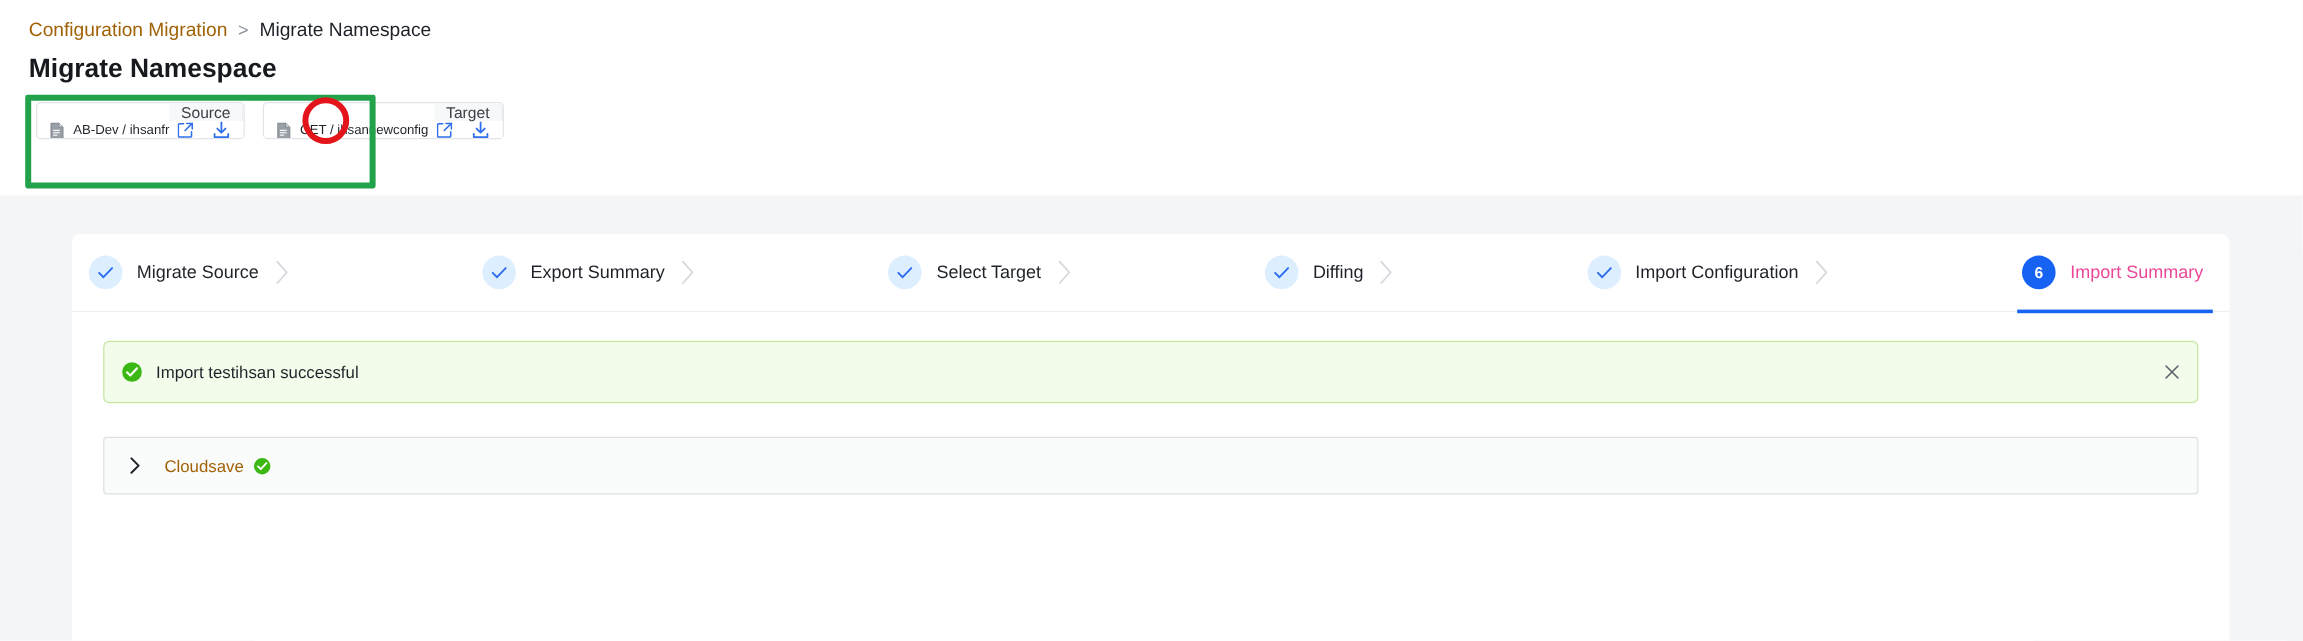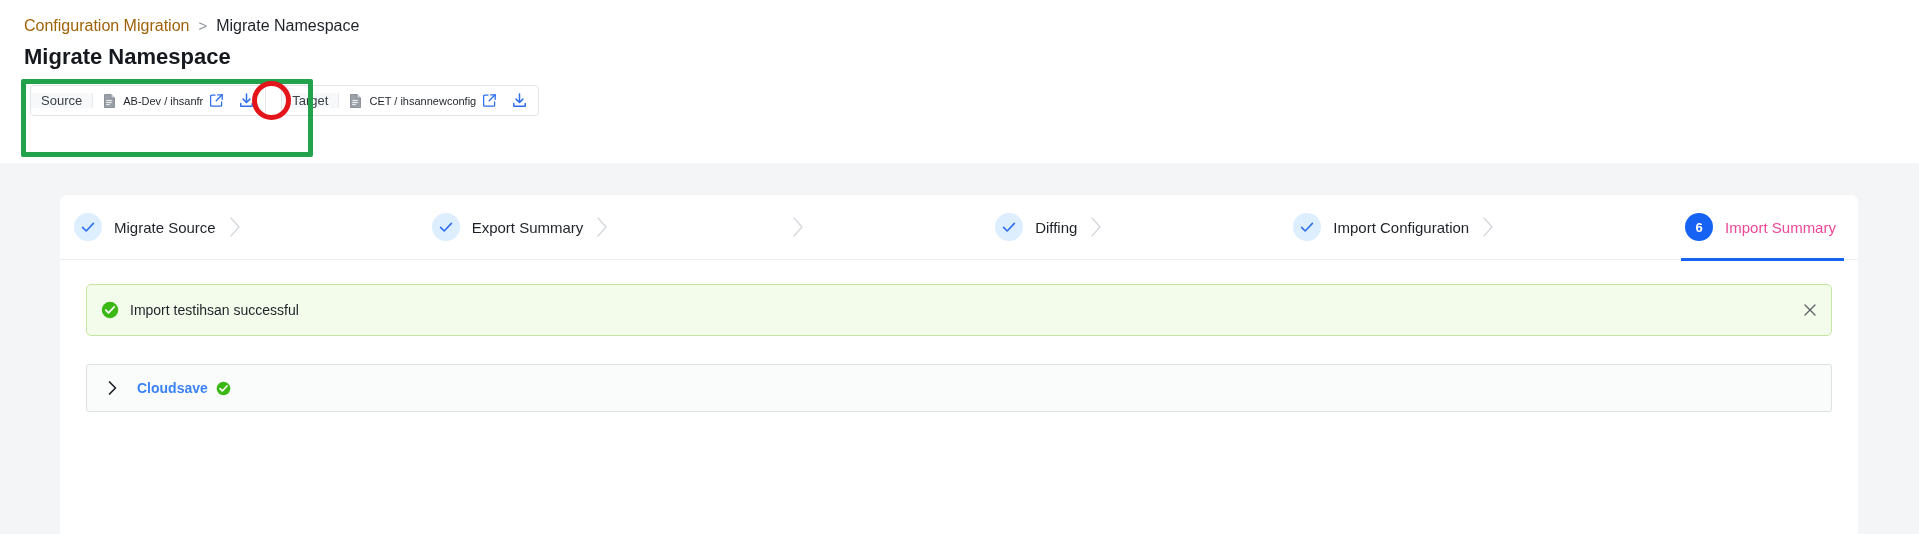--- a/index.html
+++ b/index.html
@@ -37,26 +37,27 @@
     font-size: 22px; font-weight: bold; color: #16191d;
     line-height: 28px; white-space: nowrap;
   }
 
   
   .pill-row {
     position: absolute; left: 30px; top: 85px;
     display: flex; align-items: flex-start; gap: 15px;
   }
   .pill {
-    display: flex; align-items: center;
+    display: flex; align-items: flex-end;
     height: 31px;
     border: 1px solid #e1e4e8;
     border-radius: 4px;
     background: #ffffff;
     overflow: hidden;
+    flex-direction: column;
   }
   .pill-label {
     display: flex; align-items: center;
     padding: 0 10px;
     background: #f7f8f9;
     border-right: 1px solid #e8eaed;
     font-size: 13px; color: #3b4048;
     white-space: nowrap;
   }
   .pill-body {
@@ -176,21 +177,21 @@
   }
   .acc-chevron {
     width: 14px; height: 14px;
     color: #1f2329;
     display: flex; align-items: center; justify-content: center;
     flex: 0 0 auto;
   }
   .acc-chevron svg { display: block; }
   .acc-title {
     margin-left: 18px;
-    font-size: 14px; font-weight: bold; color: #3b82f6;
+    font-size: 14px; font-weight: normal; color: #a16207;
   }
   .acc-status { margin-left: 8px; width: 15px; height: 15px; flex: 0 0 auto; }
   .acc-status svg { display: block; }
 </style>
 </head>
 <body>
 
 <div class="page">
 
   <div class="header">
@@ -300,20 +301,28 @@
         <span class="step-label">Export Summary</span>
       </div>
 
       <span class="chev">
         <svg width="18" height="24" viewBox="0 0 18 24">
           <path d="M5 3 L13 12 L5 21" fill="none" stroke="#d5d8dd" stroke-width="1.4" stroke-linecap="round" stroke-linejoin="round"></path>
         </svg>
       </span>
       <span class="step-spacer"></span>
 
+      <div class="step">
+        <span class="step-circle done">
+          <svg width="16" height="16" viewBox="0 0 16 16">
+            <path d="M2.6 8.4 L6.2 12 L13.4 4.4" fill="none" stroke="#2f6fed" stroke-width="1.6" stroke-linecap="round" stroke-linejoin="round"></path>
+          </svg>
+        </span>
+        <span class="step-label">Select Target</span>
+      </div>
 
       <span class="chev">
         <svg width="18" height="24" viewBox="0 0 18 24">
           <path d="M5 3 L13 12 L5 21" fill="none" stroke="#d5d8dd" stroke-width="1.4" stroke-linecap="round" stroke-linejoin="round"></path>
         </svg>
       </span>
       <span class="step-spacer"></span>
 
       <div class="step">
         <span class="step-circle done">

